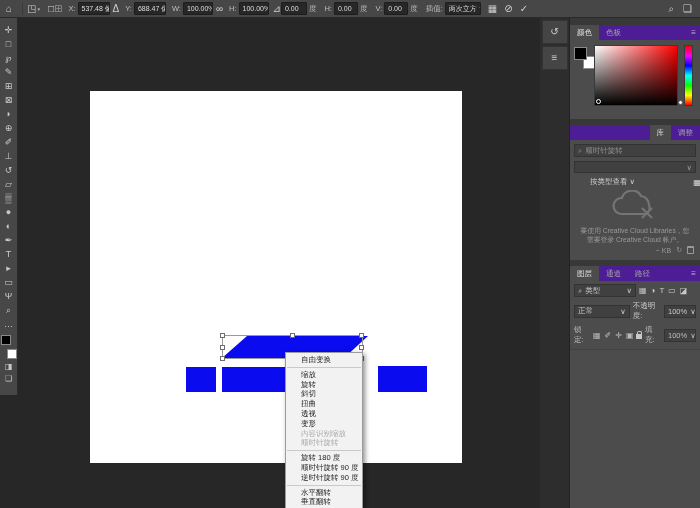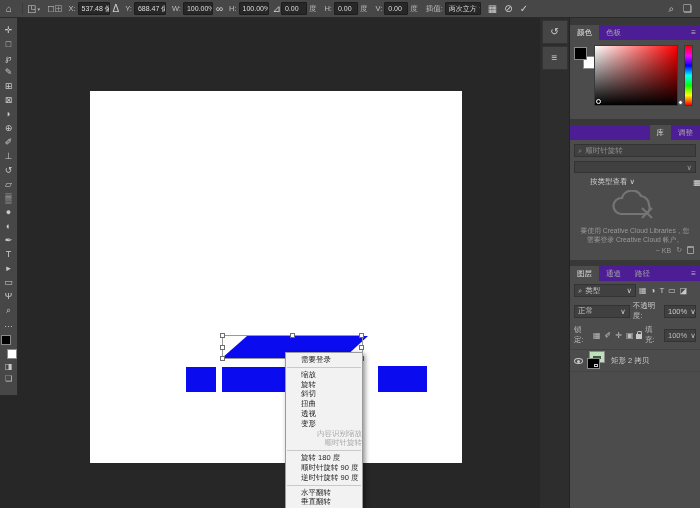--- a/index.html
+++ b/index.html
@@ -33,21 +33,21 @@
   
   .canvas-area{position:absolute;left:18px;top:33px;width:522px;height:475px;background:#272727;}
   .canvas{position:absolute;left:90px;top:91px;width:372px;height:372px;background:#ffffff;z-index:1;}
   .shape{position:absolute;z-index:2;}
   .bbox{position:absolute;left:222px;top:335px;width:141px;height:24px;border:1px solid #9a9a9a;z-index:3;}
   .handle{position:absolute;width:5px;height:5px;background:#fff;border:1px solid #6e6e6e;z-index:4;}
 
   
   .ctx-menu{position:absolute;left:285px;top:352px;width:78px;background:#f2f2f2;border:1px solid #9b9b9b;box-shadow:2px 2px 5px rgba(0,0,0,.45);z-index:50;padding:2px 0;}
   .menu-item{height:9.8px;line-height:9.8px;padding-left:15px;font-size:7.5px;color:#1d1d1d;white-space:nowrap;}
-  .menu-item.disabled{color:#a9a9a9;text-align:right;}
+  .menu-item.disabled{color:#a9a9a9;}
   .menu-sep{height:1px;background:#c9c9c9;margin:2px 1px;}
 
   
   .dock-strip{position:absolute;left:540px;top:18px;width:30px;height:490px;background:#2d2d2d;border-right:1px solid #232323;}
   .strip-btn{width:26px;height:24px;margin:2px auto 0;background:#454545;border:1px solid #333;color:#cfcfcf;font-size:10px;text-align:center;line-height:22px;}
 
   .panel-col{position:absolute;left:570px;top:18px;width:130px;height:490px;background:#383838;}
   .panel-tabs{display:flex;background:#4c1d95;height:15px;align-items:stretch;font-size:7.5px;color:#a8a8a8;justify-content:flex-end;}
   .panel-tab{padding:0 7px;line-height:15px;}
   .panel-tab.active{background:#4c4c4c;color:#e2e2e2;}
@@ -188,21 +188,21 @@
     <span class="handle" style="left:67px;top:-3px;"></span>
     <span class="handle" style="left:136px;top:-3px;"></span>
     <span class="handle" style="left:-3px;top:9px;"></span>
     <span class="handle" style="left:136px;top:9px;"></span>
     <span class="handle" style="left:-3px;top:20px;"></span>
     <span class="handle" style="left:67px;top:20px;"></span>
     <span class="handle" style="left:136px;top:20px;"></span>
   </div>
 
   <div class="ctx-menu">
-      <div class="menu-item">需要登录</div>
+      <div class="menu-item">自由变换</div>
       <div class="menu-sep"></div>
       <div class="menu-item">缩放</div>
       <div class="menu-item">旋转</div>
       <div class="menu-item">斜切</div>
       <div class="menu-item">扭曲</div>
       <div class="menu-item">透视</div>
       <div class="menu-item">变形</div>
       <div class="menu-item disabled">内容识别缩放</div>
       <div class="menu-item disabled">顺时针旋转</div>
       <div class="menu-sep"></div>
@@ -320,29 +320,17 @@
             <span>▣</span>
           </span>
         <span class="mini-lock"></span>
         <span>填充:</span>
         <span class="sel" style="width:32px">
           <span>100%</span>
           <span style="margin-left:auto">∨</span>
         </span>
       </div>
       <div class="layer-list">
-          <div class="layer-row">
-            <span class="eye"></span>
-            <span class="thumb">
-              <span class="main">
-                <i></i>
-              </span>
-              <span class="mask">
-                <i></i>
-              </span>
-            </span>
-            <span class="layer-name">矩形 2 拷贝</span>
-          </div>
         </div>
     </div>
   </div>
 
 </div>
 
 </body></html>

